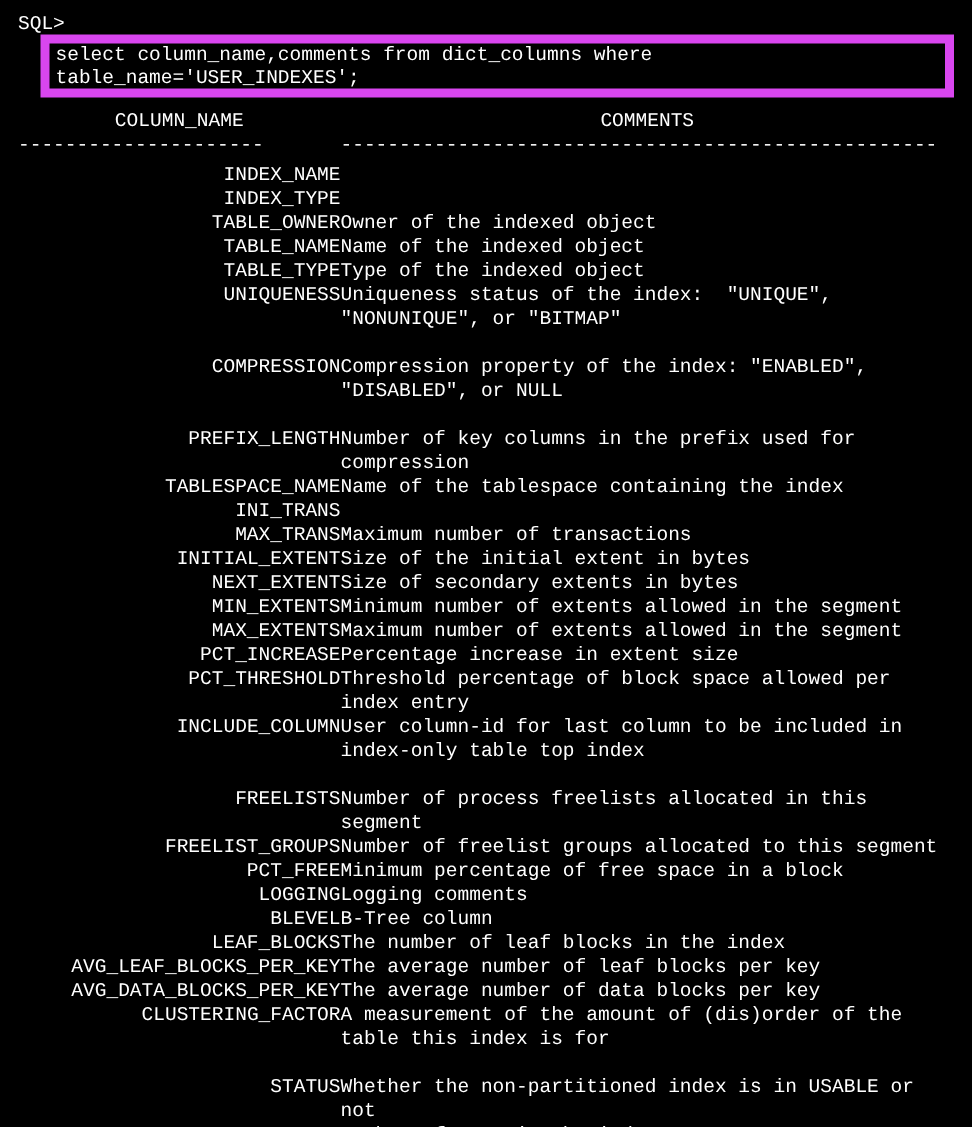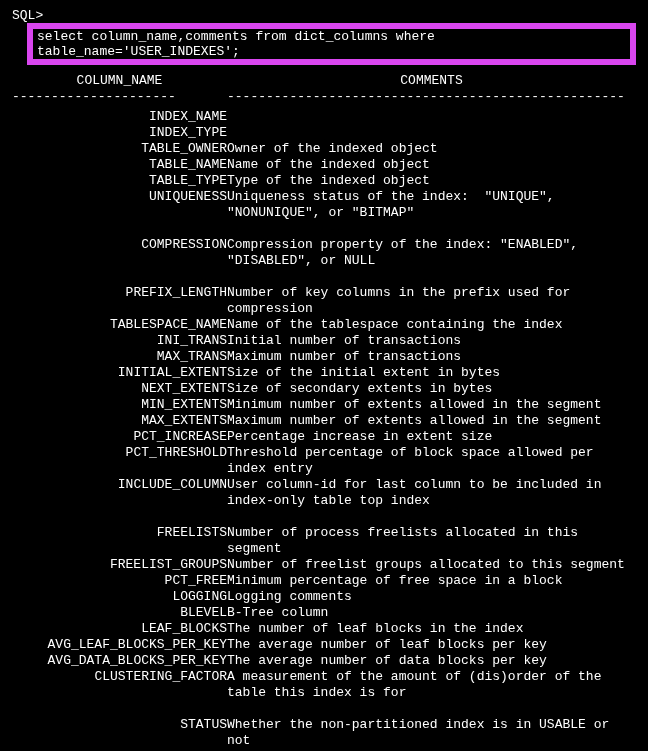--- a/index.html
+++ b/index.html
@@ -123,21 +123,20 @@
       <div class="row">
         <div class="col1">PREFIX_LENGTH</div>
         <div class="col2">Number of key columns in the prefix used for compression</div>
       </div>
       <div class="row">
         <div class="col1">TABLESPACE_NAME</div>
         <div class="col2">Name of the tablespace containing the index</div>
       </div>
       <div class="row">
         <div class="col1">INI_TRANS</div>
-        <div class="col2">Initial number of transactions</div>
       </div>
       <div class="row">
         <div class="col1">MAX_TRANS</div>
         <div class="col2">Maximum number of transactions</div>
       </div>
       <div class="row">
         <div class="col1">INITIAL_EXTENT</div>
         <div class="col2">Size of the initial extent in bytes</div>
       </div>
       <div class="row">

